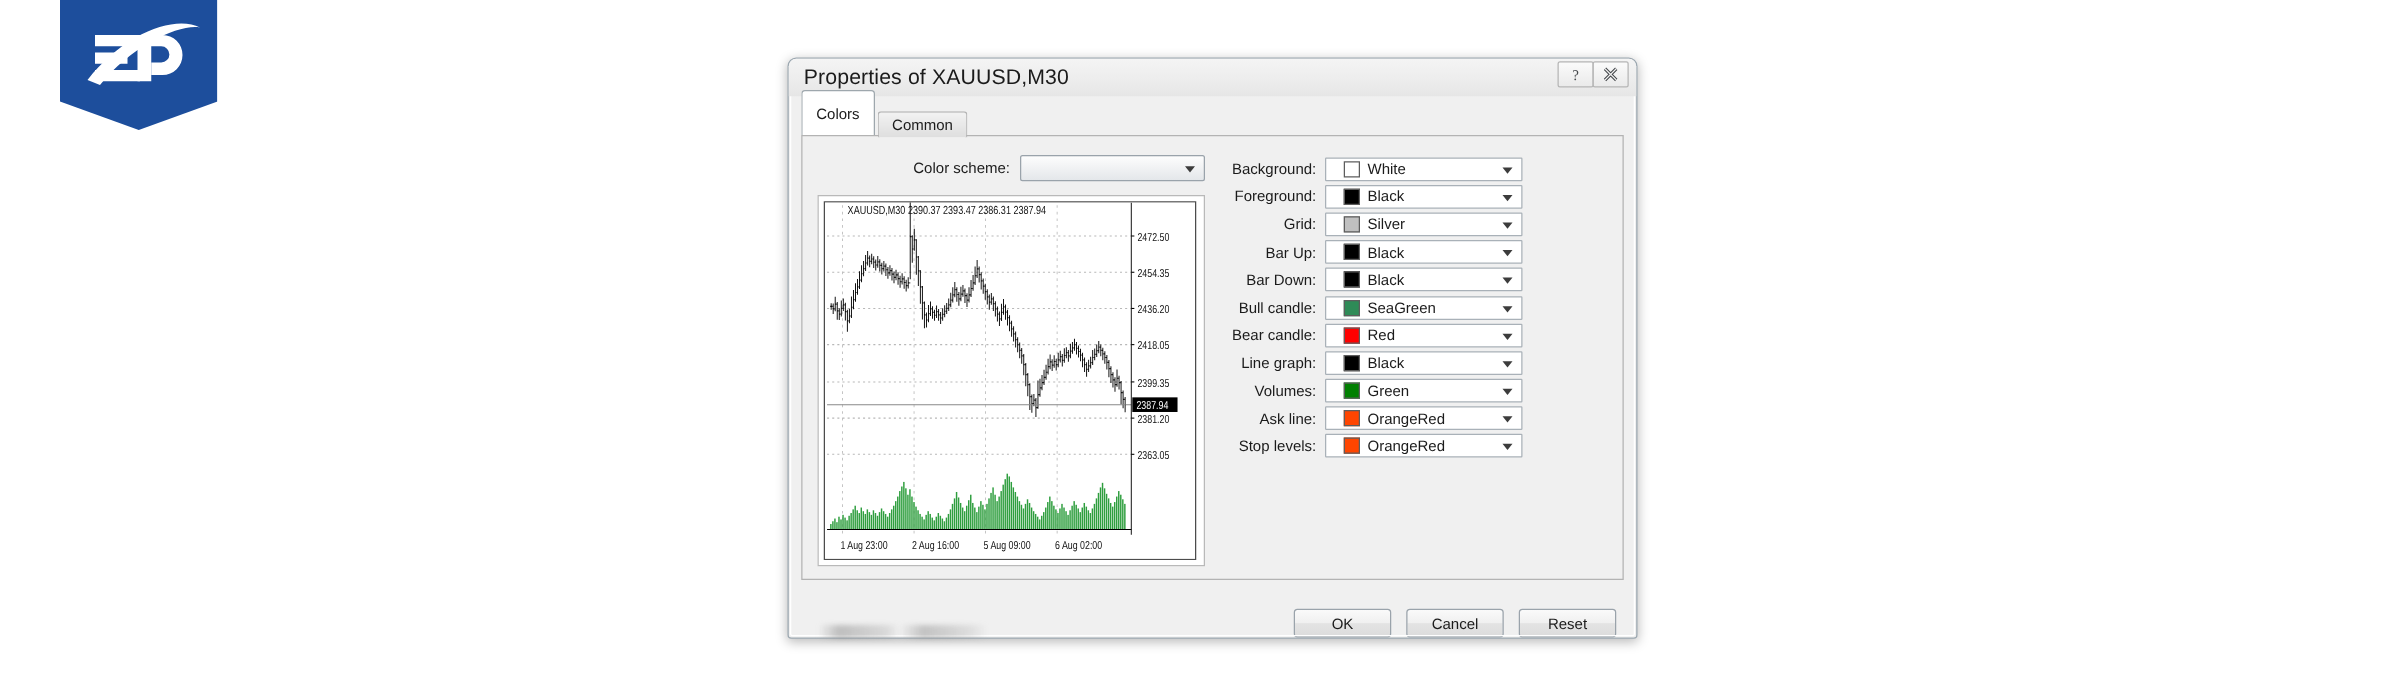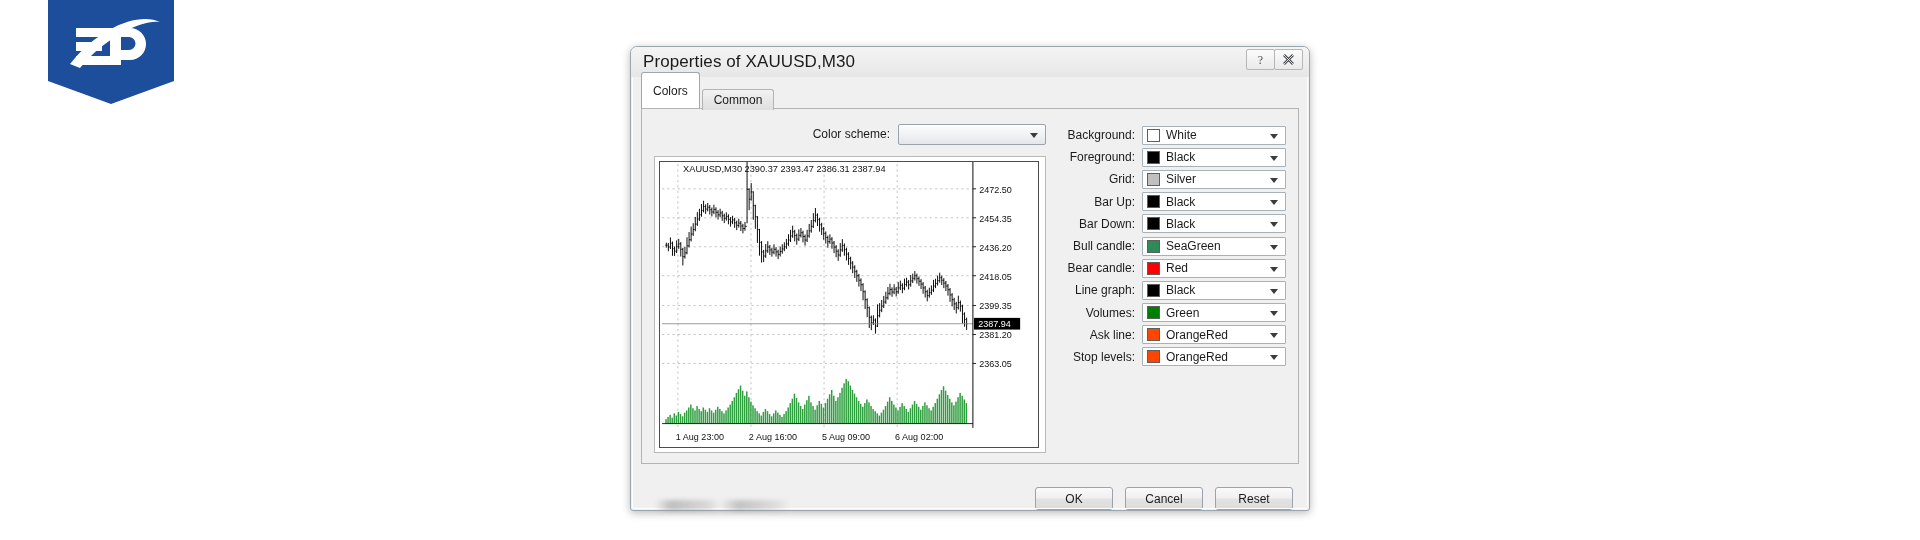--- a/index.html
+++ b/index.html
@@ -79,21 +79,21 @@
   .tabpanel {
     margin:0 10px; flex:1 1 auto;
     background:#f0f0f0;
     border:1px solid #b3b3b3;
     position:relative; z-index:1;
     padding:14px 12px 10px 12px;
     display:flex; flex-direction:column;
   }
 
   .panel-body { display:flex; gap:0; height:100%; }
-  .left-col { width:392px; display:flex; flex-direction:column; }
+  .left-col { width:310px; display:flex; flex-direction:column; }
   .right-col { flex:1 1 auto; padding-left:8px; padding-top:1px; }
 
   
   .scheme-row { display:flex; align-items:center; justify-content:flex-end; height:22px; margin-bottom:11px; }
   .scheme-label { font-size:12px; color:#1b1b1b; margin-right:8px; }
   .scheme-select {
     width:148px; height:21px;
     border:1px solid #9aa3ab; border-radius:2px;
     background:linear-gradient(180deg,#fdfdfd,#e4e7ea);
     position:relative;
@@ -112,21 +112,21 @@
 
   
   .color-row { display:flex; align-items:center; height:22.2px; }
   .color-label {
     width:88px; text-align:right; padding-right:7px;
     font-size:12px; color:#1b1b1b; white-space:nowrap;
   }
   .combo {
     flex:1 1 auto; height:19px; max-width:158px;
     border:1px solid #a9b1b8; border-radius:1px; background:#ffffff;
-    display:flex; align-items:center; position:relative; padding-left:4px;
+    display:flex; align-items:center; position:relative; padding-left:14px;
   }
   .swatch { width:13px; height:13px; border:1px solid #5d5d5d; flex:0 0 13px; }
   .combo-text { font-size:12px; color:#1b1b1b; margin-left:6px; white-space:nowrap; }
   .combo .caret { position:absolute; right:7px; top:7px; }
 
   .caret { width:0;height:0;border-left:4px solid transparent;border-right:4px solid transparent;border-top:5px solid #3c3c3c; }
 
   
   .footer { height:46px; flex:0 0 46px; display:flex; align-items:flex-end; justify-content:flex-end; padding:0 16px; }
   .dlg-btn {

